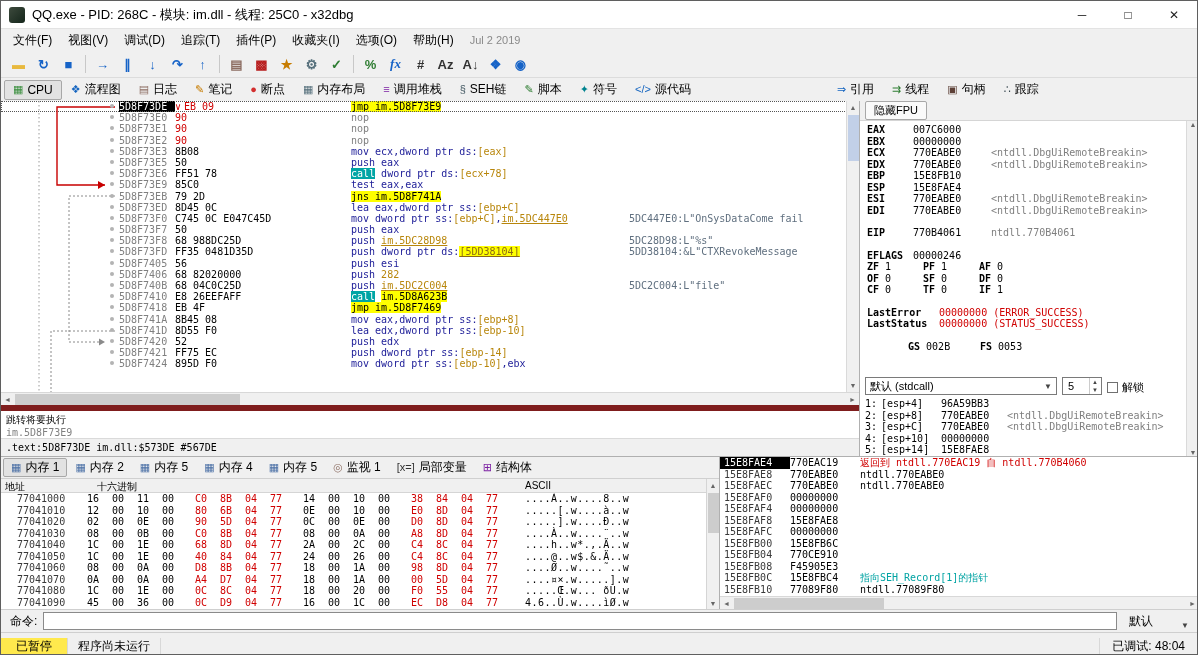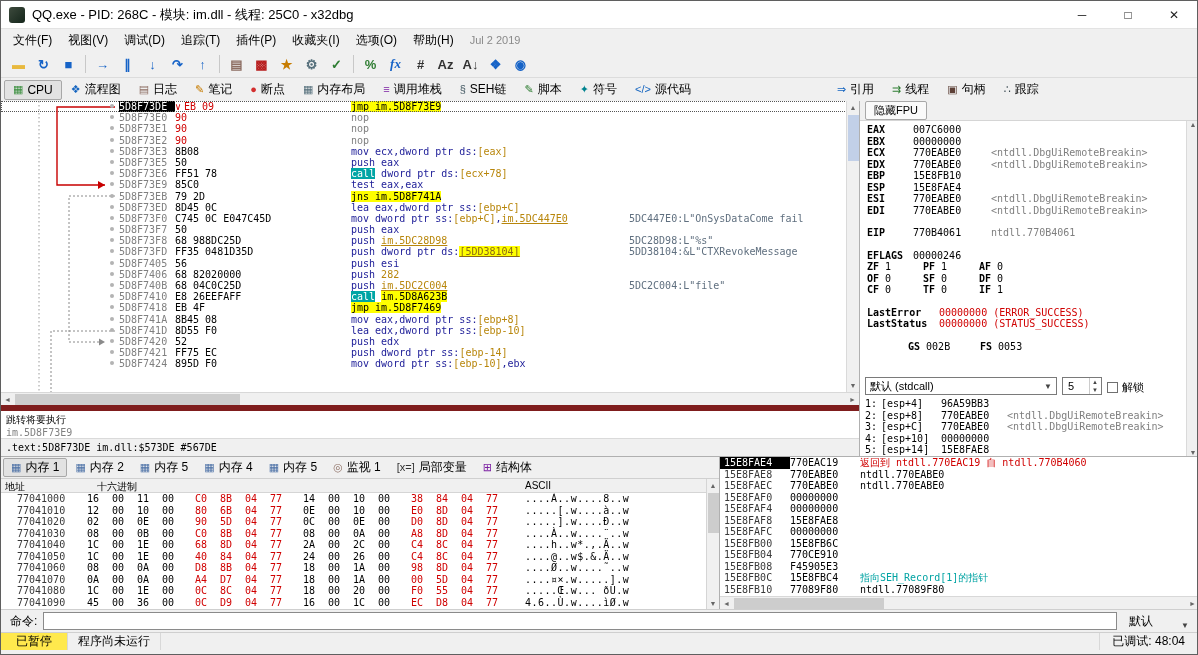--- a/index.html
+++ b/index.html
@@ -116,21 +116,21 @@
   .sc{flex:1;overflow:hidden}
   .sc.ret{color:#d00000}
   .sc.seh{color:#00a3a3}
   .shscroll{position:absolute;left:0;bottom:0;width:479px;height:13px;background:#f0f0f0;border-top:1px solid #d8d8d8;font-size:7px;color:#666}
   .sthumb{position:absolute;left:14px;top:1px;width:150px;height:11px;background:#cdcdcd}
   
   .cmdbar{position:absolute;top:608px;left:0;right:0;height:23px;background:#f0f0f0;display:flex;align-items:center;padding:0 3px;border-top:1px solid #cfcfcf}
   .cmdlabel{padding:0 6px;white-space:nowrap}
   .cmdinput{flex:1;height:18px;border:1px solid #8a8a8a;background:#fff;font-family:"DejaVu Sans Mono",monospace;font-size:11px;padding:0 3px}
   .cmdprofile{width:70px;height:18px;margin-left:7px;display:flex;align-items:flex-end;padding:0 5px;font-size:12px;white-space:nowrap}
-  .statusbar{position:absolute;top:631px;left:0;right:0;height:23px;background:#f0f0f0;border-top:1px solid #cfcfcf;display:flex;align-items:flex-start;font-size:12px}
+  .statusbar{position:absolute;top:631px;left:0;right:0;height:23px;background:#f0f0f0;border-top:1px solid #cfcfcf;display:flex;align-items:flex-end;font-size:12px}
   .sbstate{background:#ffe94d;display:flex;align-items:center;padding:0 15px;border-right:1px solid #d8d8d8;white-space:nowrap}
   .sbmsg{display:flex;align-items:center;padding:0 10px;border-right:1px solid #d8d8d8;white-space:nowrap}
   .sbspacer{flex:1}
   .sbtime{display:flex;align-items:center;padding:0 12px;border-left:1px solid #d8d8d8;white-space:nowrap}
 </style>
 </head>
 <body>
 
 <div class="win">
 

